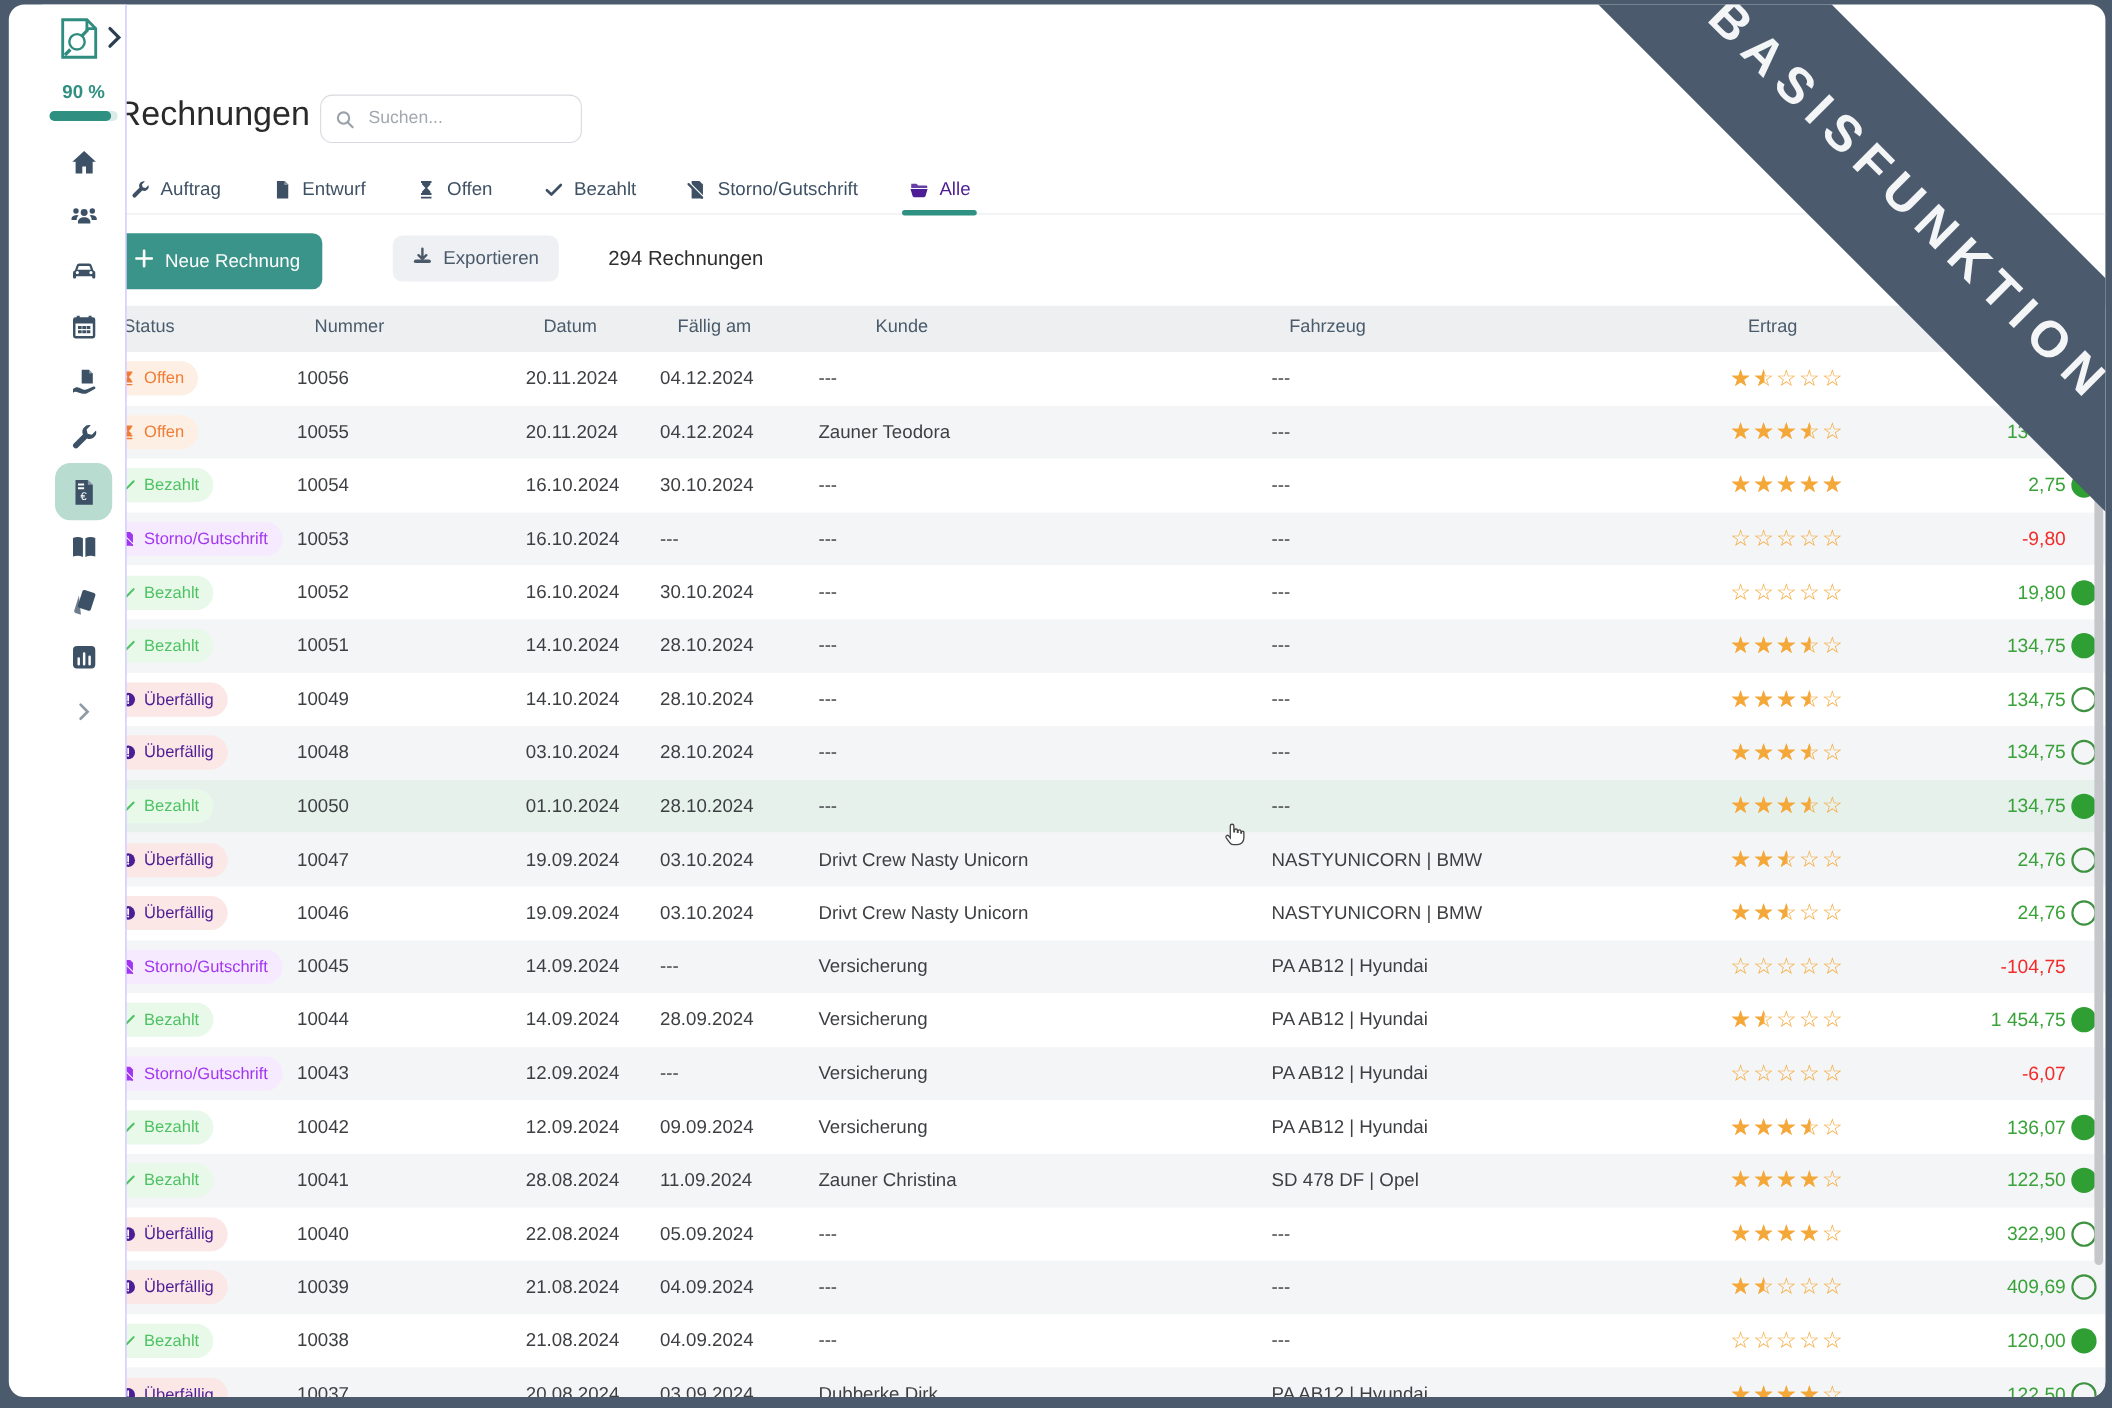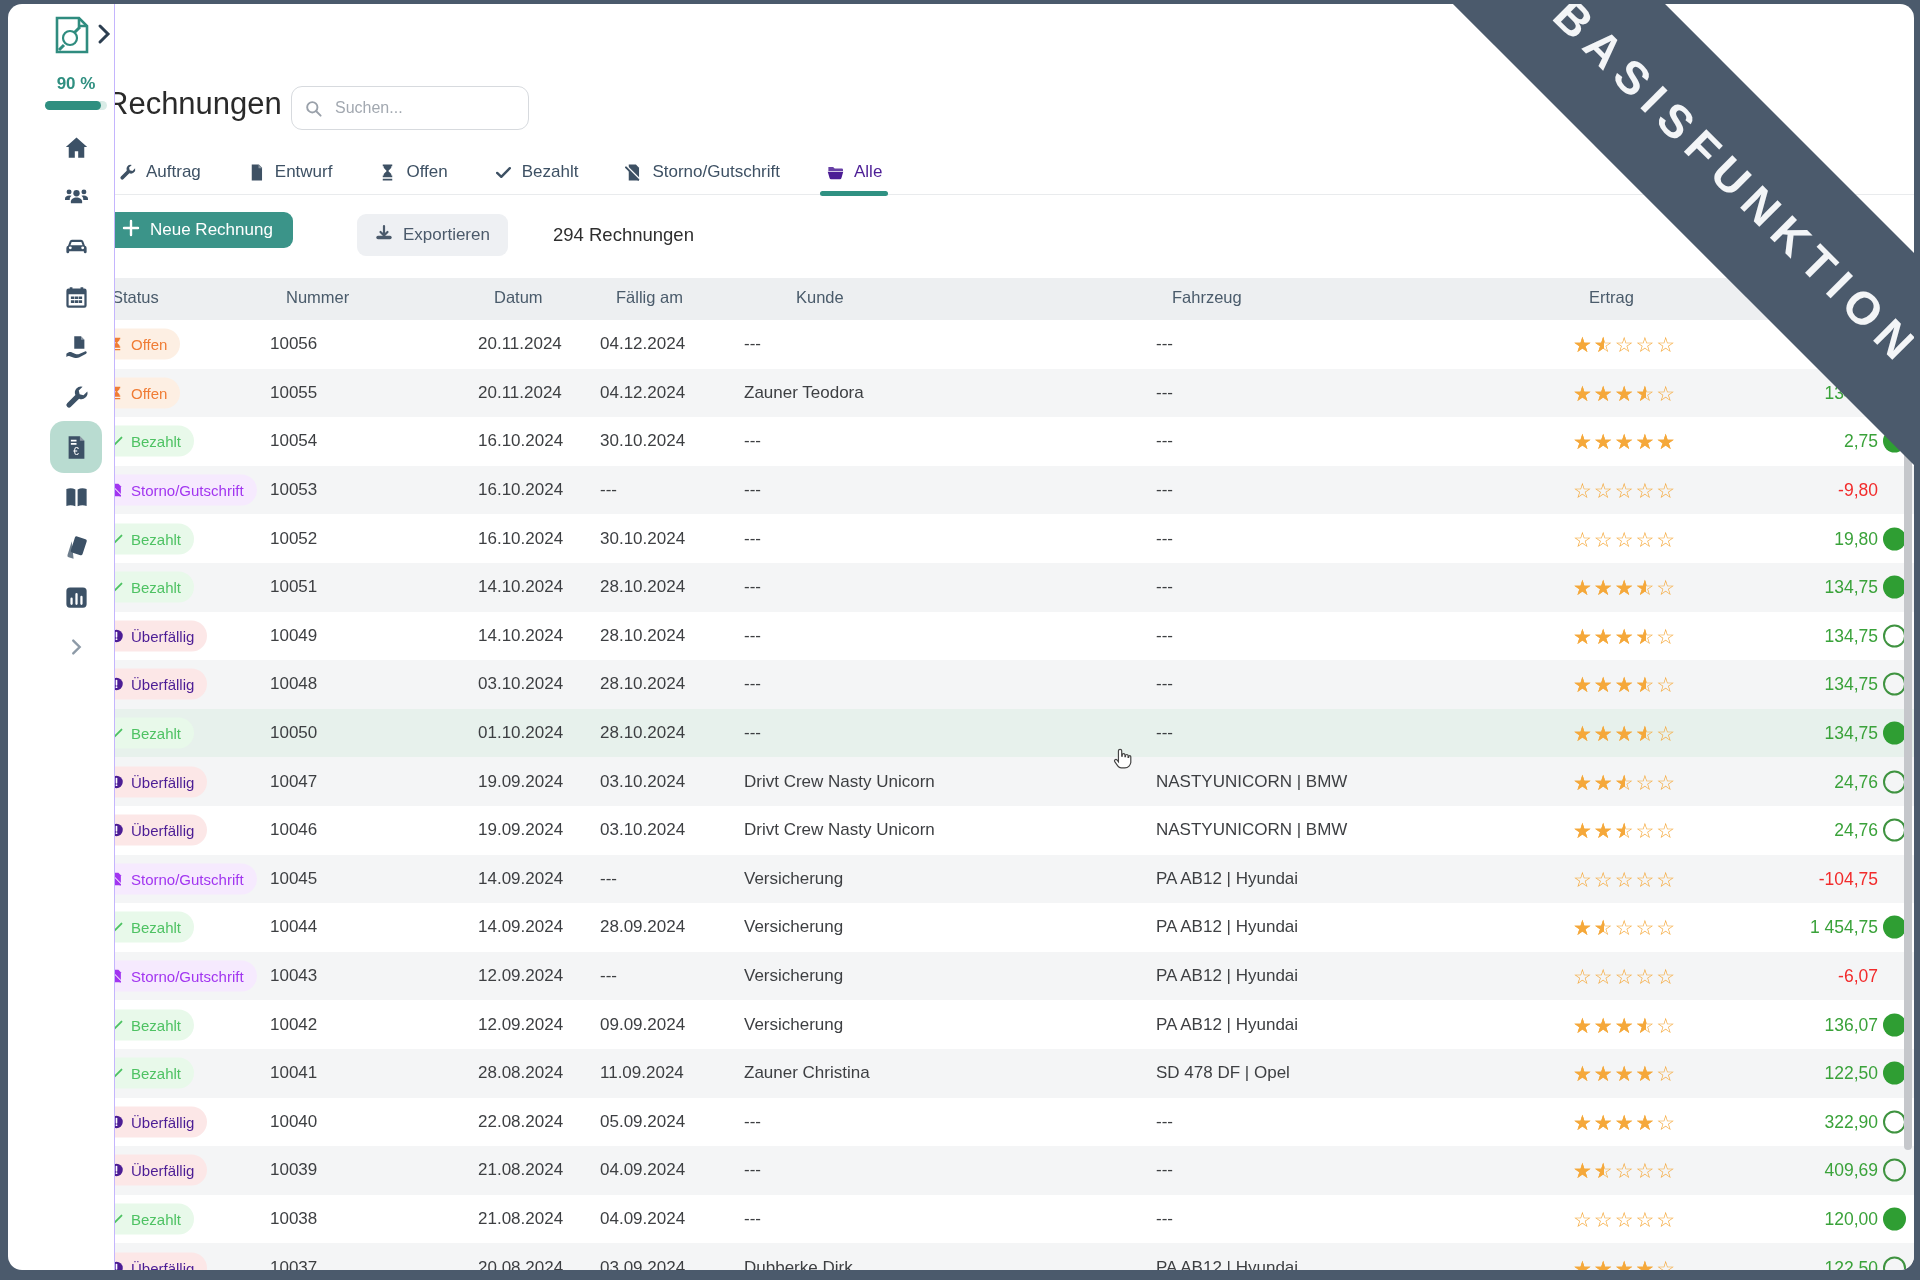--- a/index.html
+++ b/index.html
@@ -34,21 +34,21 @@
   .search svg{width:19px;height:19px;color:#9aa1aa;flex:0 0 auto;}
   .search input{border:0;outline:0;font-size:16px;color:#be185d;width:100%;font-family:inherit;background:transparent;}
   .search input::placeholder{color:#a2a8b0;}
 
   .tabs{position:absolute;left:76px;right:0;top:146px;height:44px;border-bottom:1px solid #e9ebed;display:flex;align-items:center;padding-left:34px;gap:46px;z-index:5;}
   .tab{position:relative;display:flex;align-items:center;gap:9px;color:#3e5164;font-size:17px;height:44px;cursor:pointer;}
   .tab svg{width:19px;height:19px;}
   .tab.active{color:#4c1d95;}
   .tab.active::after{content:"";position:absolute;left:-6px;right:-6px;bottom:-2px;height:5px;border-radius:3px;background:#2f9182;}
 
-  .btn-new{position:absolute;left:94px;top:208px;height:36px;padding:0 20px;border:0;border-radius:9px;background:#3b9489;color:#fff;font-size:17px;display:flex;align-items:center;gap:10px;font-family:inherit;z-index:5;}
+  .btn-new{position:absolute;left:94px;top:208px;height:51px;padding:0 20px;border:0;border-radius:9px;background:#3b9489;color:#fff;font-size:17px;display:flex;align-items:center;gap:10px;font-family:inherit;z-index:5;}
   .btn-export{position:absolute;left:349px;top:210px;height:42px;padding:0 18px;border:0;border-radius:9px;background:#eef0f3;color:#4b5a6b;font-size:17px;display:flex;align-items:center;gap:10px;font-family:inherit;z-index:5;}
   .btn-new svg,.btn-export svg{width:18px;height:18px;}
   .inv-count{position:absolute;left:545px;top:220px;font-size:18.5px;color:#2e2e2e;z-index:5;}
 
   
   .thead{position:absolute;left:76px;right:0;top:274px;height:42px;background:#edeff1;z-index:4;margin-left:16px;}
   .thead span{position:absolute;top:10px;font-size:16.5px;color:#4a5b6b;}
   .tbody{position:absolute;left:76px;right:0;top:316px;bottom:0;z-index:3;}
   .row{position:relative;height:48.6px;background:#fff;}
   .row.alt{background:#f4f5f6;}

